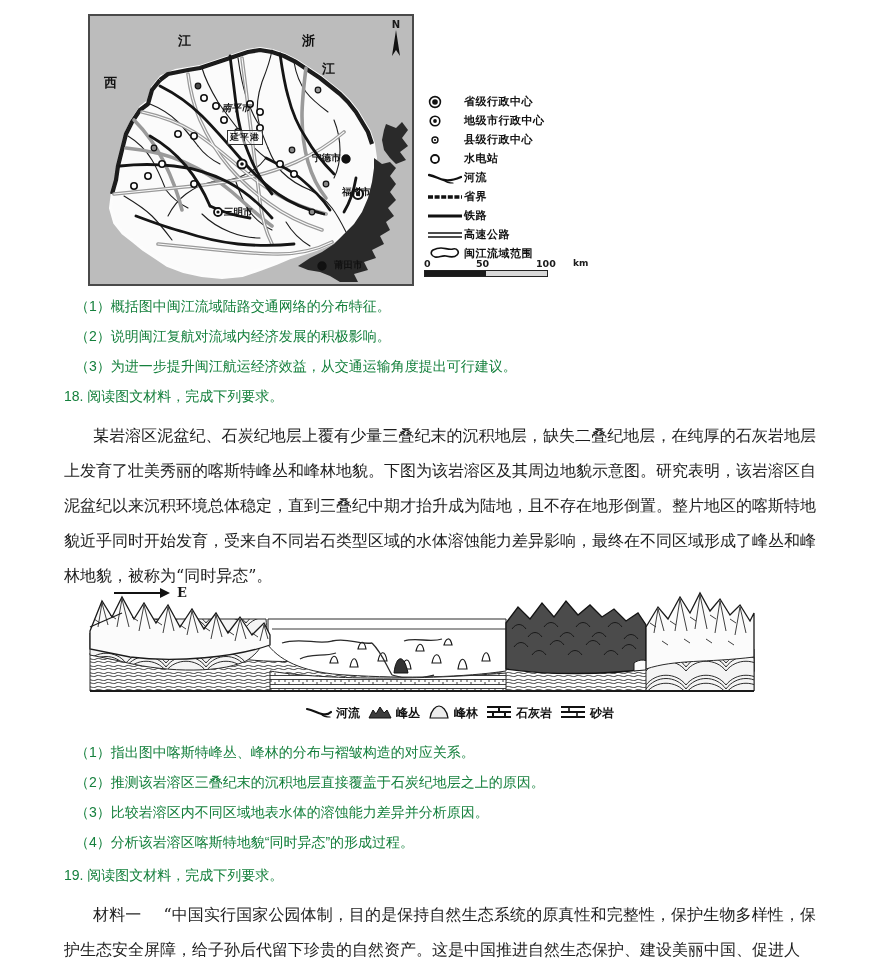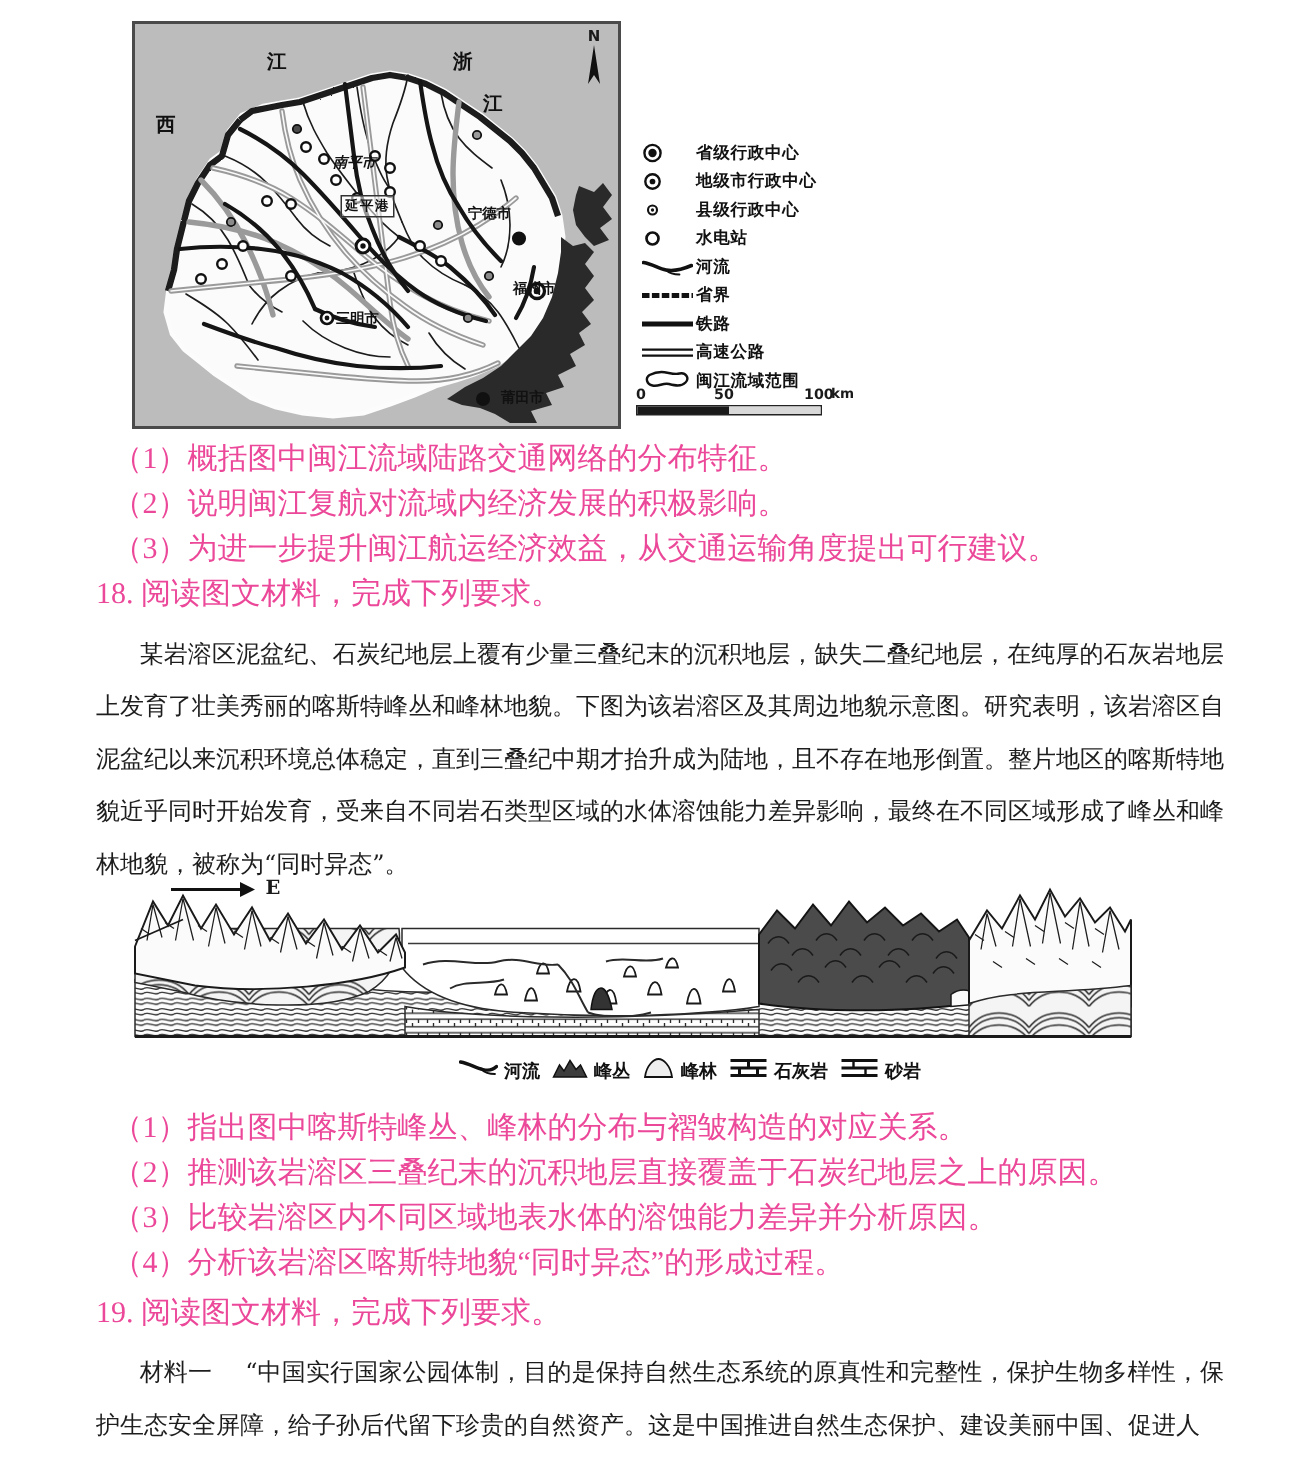--- a/index.html
+++ b/index.html
@@ -106,25 +106,25 @@
     border: 1px solid #222;
     box-sizing: border-box;
     display: flex;
   }
   .scale-bar .fill { width: 50%; background: #1a1a1a; }
   .scale-bar .empty { width: 50%; background: #d8d8d8; }
 
   
   .qline {
     position: absolute;
-    font-size: 20px;
+    font-size: 14px;
     line-height: 20px;
     white-space: nowrap;
-    color: #ec4899;
-    font-family: Liberation Serif, serif;
+    color: #15803d;
+    font-family: Liberation Sans, sans-serif;
   }
   .para {
     position: absolute;
     font-size: 16px;
     line-height: 35px;
     color: #1d1d1d;
     font-family: "DejaVu Serif", serif;
     text-align: justify;
   }
   .para .indent { display: inline-block; width: 29px; }
@@ -305,21 +305,21 @@
       <circle cx="268" cy="178" r="2.2" fill="#111"></circle>
     </g>
   </svg>
 
   <span class="map-label prov-label" style="left:88px; top:16px;">江</span>
   <span class="map-label prov-label" style="left:14px; top:58px;">西</span>
   <span class="map-label prov-label" style="left:212px; top:16px;">浙</span>
   <span class="map-label prov-label" style="left:232px; top:44px;">江</span>
 
   <span class="map-label city-label" style="left:132px; top:86px;font-style:italic;">南平市</span>
-  <span class="map-label city-label" style="left:222px; top:120px;">宁德市</span>
+  <span class="map-label city-label" style="left:222px; top:136px;">宁德市</span>
   <span class="map-label city-label" style="left:252px; top:170px;">福州市</span>
   <span class="map-label city-label" style="left:134px; top:190px;">三明市</span>
   <span class="map-label city-label" style="left:196px; top:243px;margin-left:48px;">莆田市</span>
 
   <span class="map-label port-label" style="left:124px; top:114px;margin-left:13px;">延平港</span>
 
   <div class="compass">
     <div class="n">N</div>
     <svg width="14" height="28" viewBox="0 0 14 28">
       <polygon points="7,0 11,26 7,20 3,26" fill="#111"></polygon>
@@ -414,21 +414,21 @@
     </span>
     <span class="leg-txt">闽江流域范围</span>
   </div>
 </div>
 
 <div class="scalebar-wrap">
   <div class="scale-nums">
     <span style="left:0px;">0</span>
     <span style="left:52px;">50</span>
     <span style="left:112px;">100</span>
-    <span style="left:130px; font-size:9px;">km</span>
+    <span style="left:130px; font-size:9px;padding-left:19px;">km</span>
   </div>
   <div class="scale-bar">
     <div class="fill"></div>
     <div class="empty"></div>
   </div>
 </div>
 
 <div class="qline" style="left:75px; top:296px;">（1）概括图中闽江流域陆路交通网络的分布特征。</div>
 <div class="qline" style="left:75px; top:326px;">（2）说明闽江复航对流域内经济发展的积极影响。</div>
 <div class="qline" style="left:75px; top:356px;">（3）为进一步提升闽江航运经济效益，从交通运输角度提出可行建议。</div>

